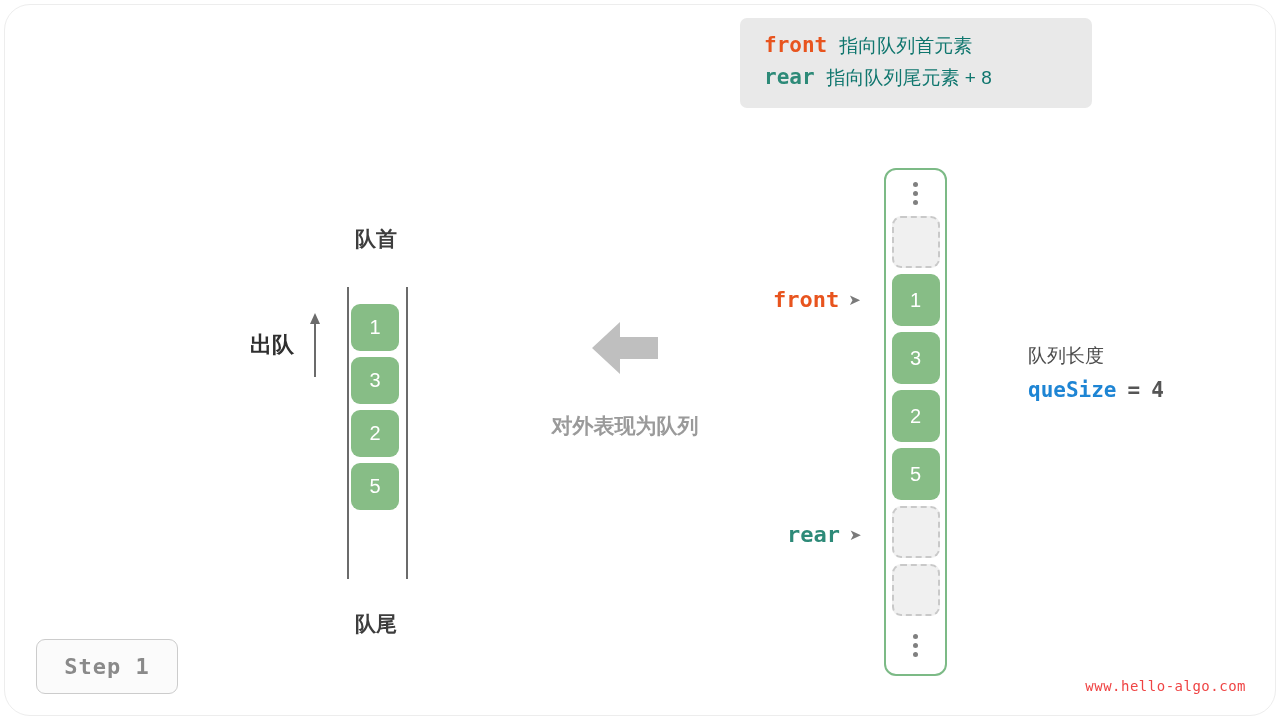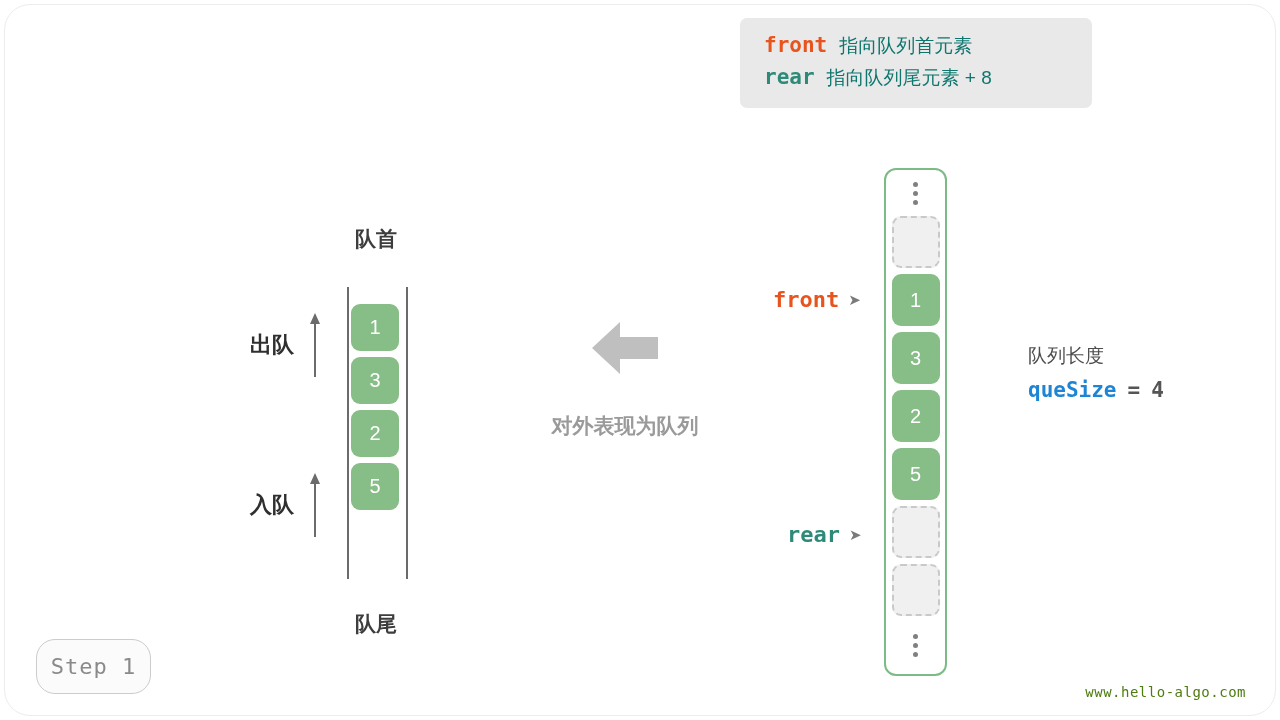--- a/index.html
+++ b/index.html
@@ -271,44 +271,44 @@
     font-size: 21px;
     line-height: 1.55;
   }
   #caption span { display: block; }
 
   
   #step-badge {
     position: absolute;
     left: 36px;
     top: 639px;
-    width: 115px;
+    width: 142px;
     height: 55px;
     border: 1px solid #cccccc;
-    border-radius: 19px;
+    border-radius: 9px;
     background: #fbfbfb;
     display: flex;
     align-items: center;
     justify-content: center;
     box-sizing: border-box;
     font-family: "DejaVu Sans Mono", "Liberation Mono", monospace;
-    font-weight: normal;
+    font-weight: bold;
     font-size: 22px;
     color: #8a8a8a;
     letter-spacing: 1px;
   }
 
   
   #watermark {
     position: absolute;
     right: 34px;
-    bottom: 20px;
+    bottom: 26px;
     font-family: "DejaVu Sans Mono", "Liberation Mono", monospace;
     font-size: 14px;
-    color: #4d7c0f;
+    color: #ef4444;
     letter-spacing: 0.5px;
   }
 </style>
 </head>
 <body>
 
 <div id="canvas">
 
   <div id="frame"></div>
 
@@ -369,27 +369,20 @@
   </div>
   <div id="queue-tail-label" class="cjk-bold">队尾</div>
 
   <div class="op-group" id="op-dequeue">
     <span class="op-label cjk-bold">出队</span>
     <span class="up-arrow">
       <span class="head"></span>
         <span class="shaft"></span>
     </span>
   </div>
-  <div class="op-group" id="op-enqueue">
-    <span class="op-label cjk-bold">入队</span>
-    <span class="up-arrow">
-      <span class="head"></span>
-        <span class="shaft"></span>
-    </span>
-  </div>
 
   <div id="center-arrow">
     <svg width="66" height="56" viewBox="0 0 66 56">
       <path d="M 0 28 L 28 2 L 28 17 L 66 17 L 66 39 L 28 39 L 28 54 Z" fill="#bfbfbf"></path>
     </svg>
   </div>
   <div id="caption" class="cjk-bold">
     <span>对外表现为队列</span>
   </div>
 

